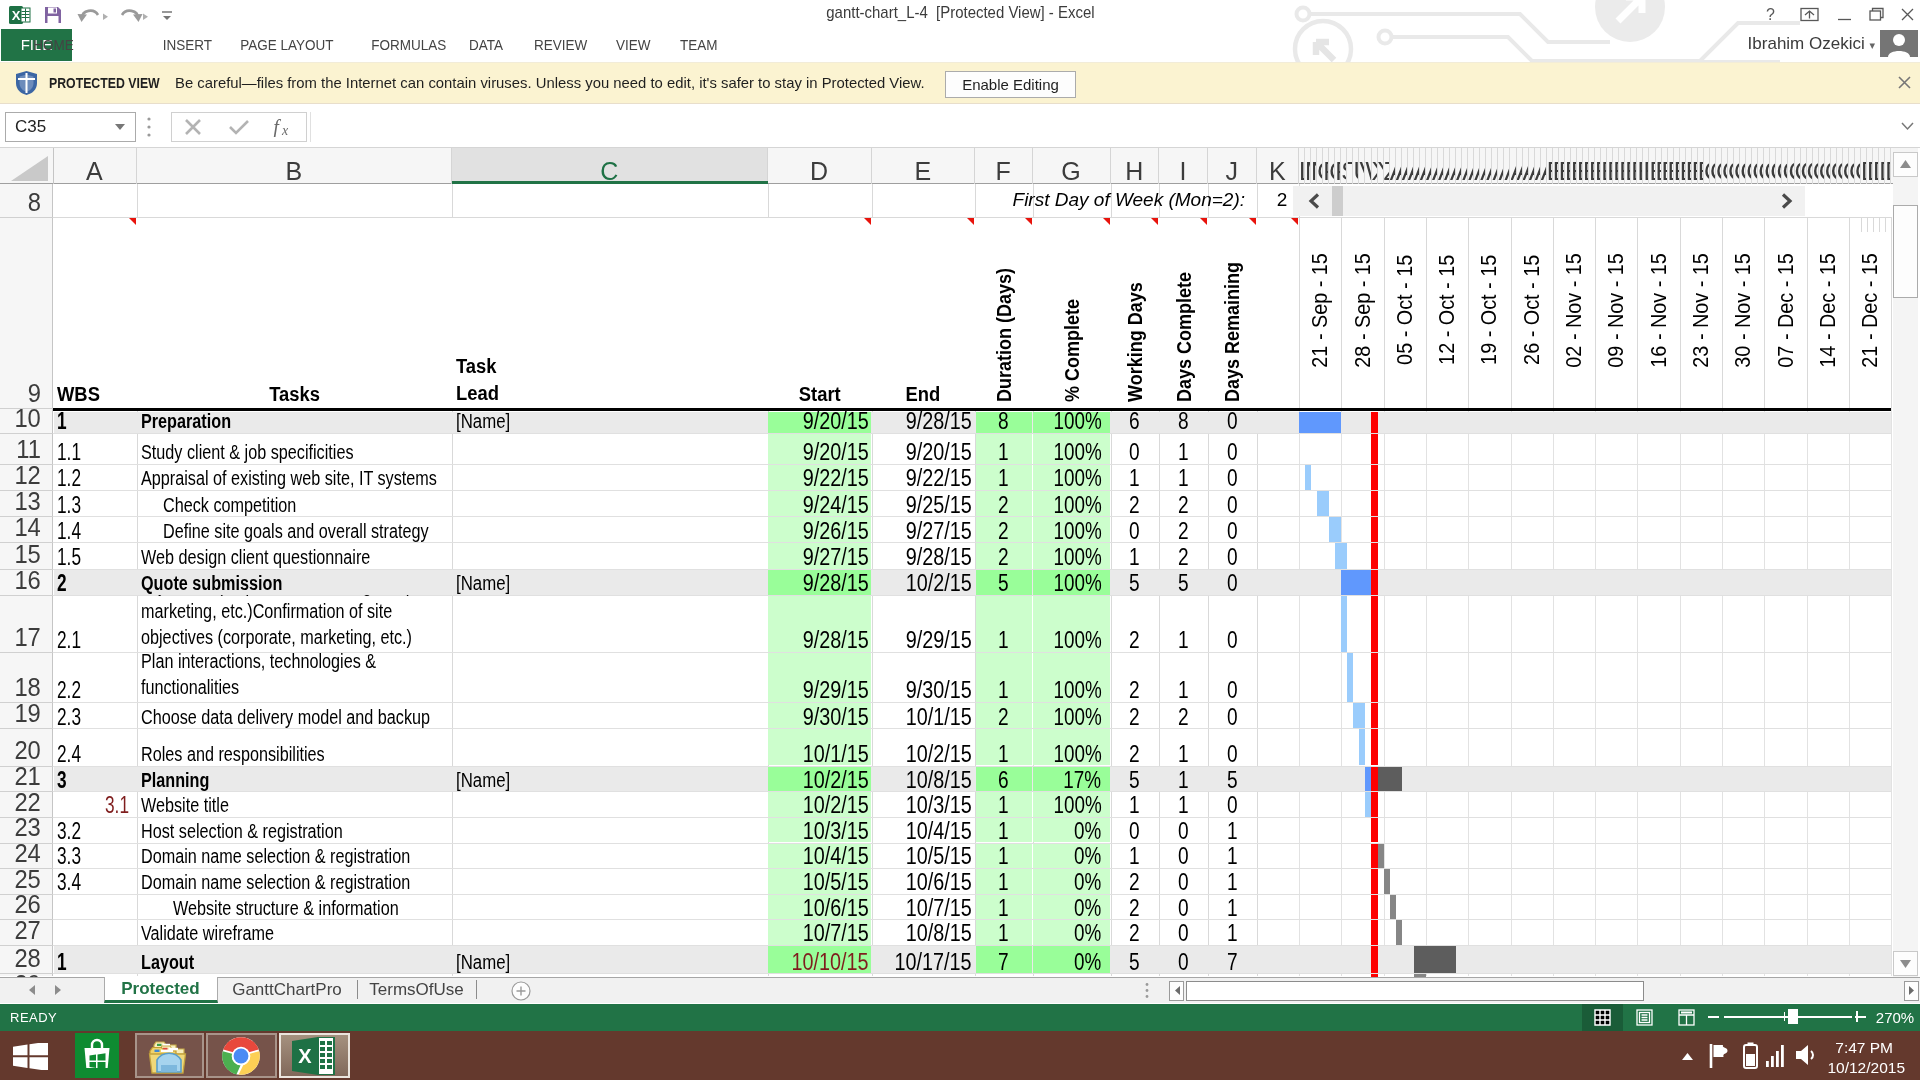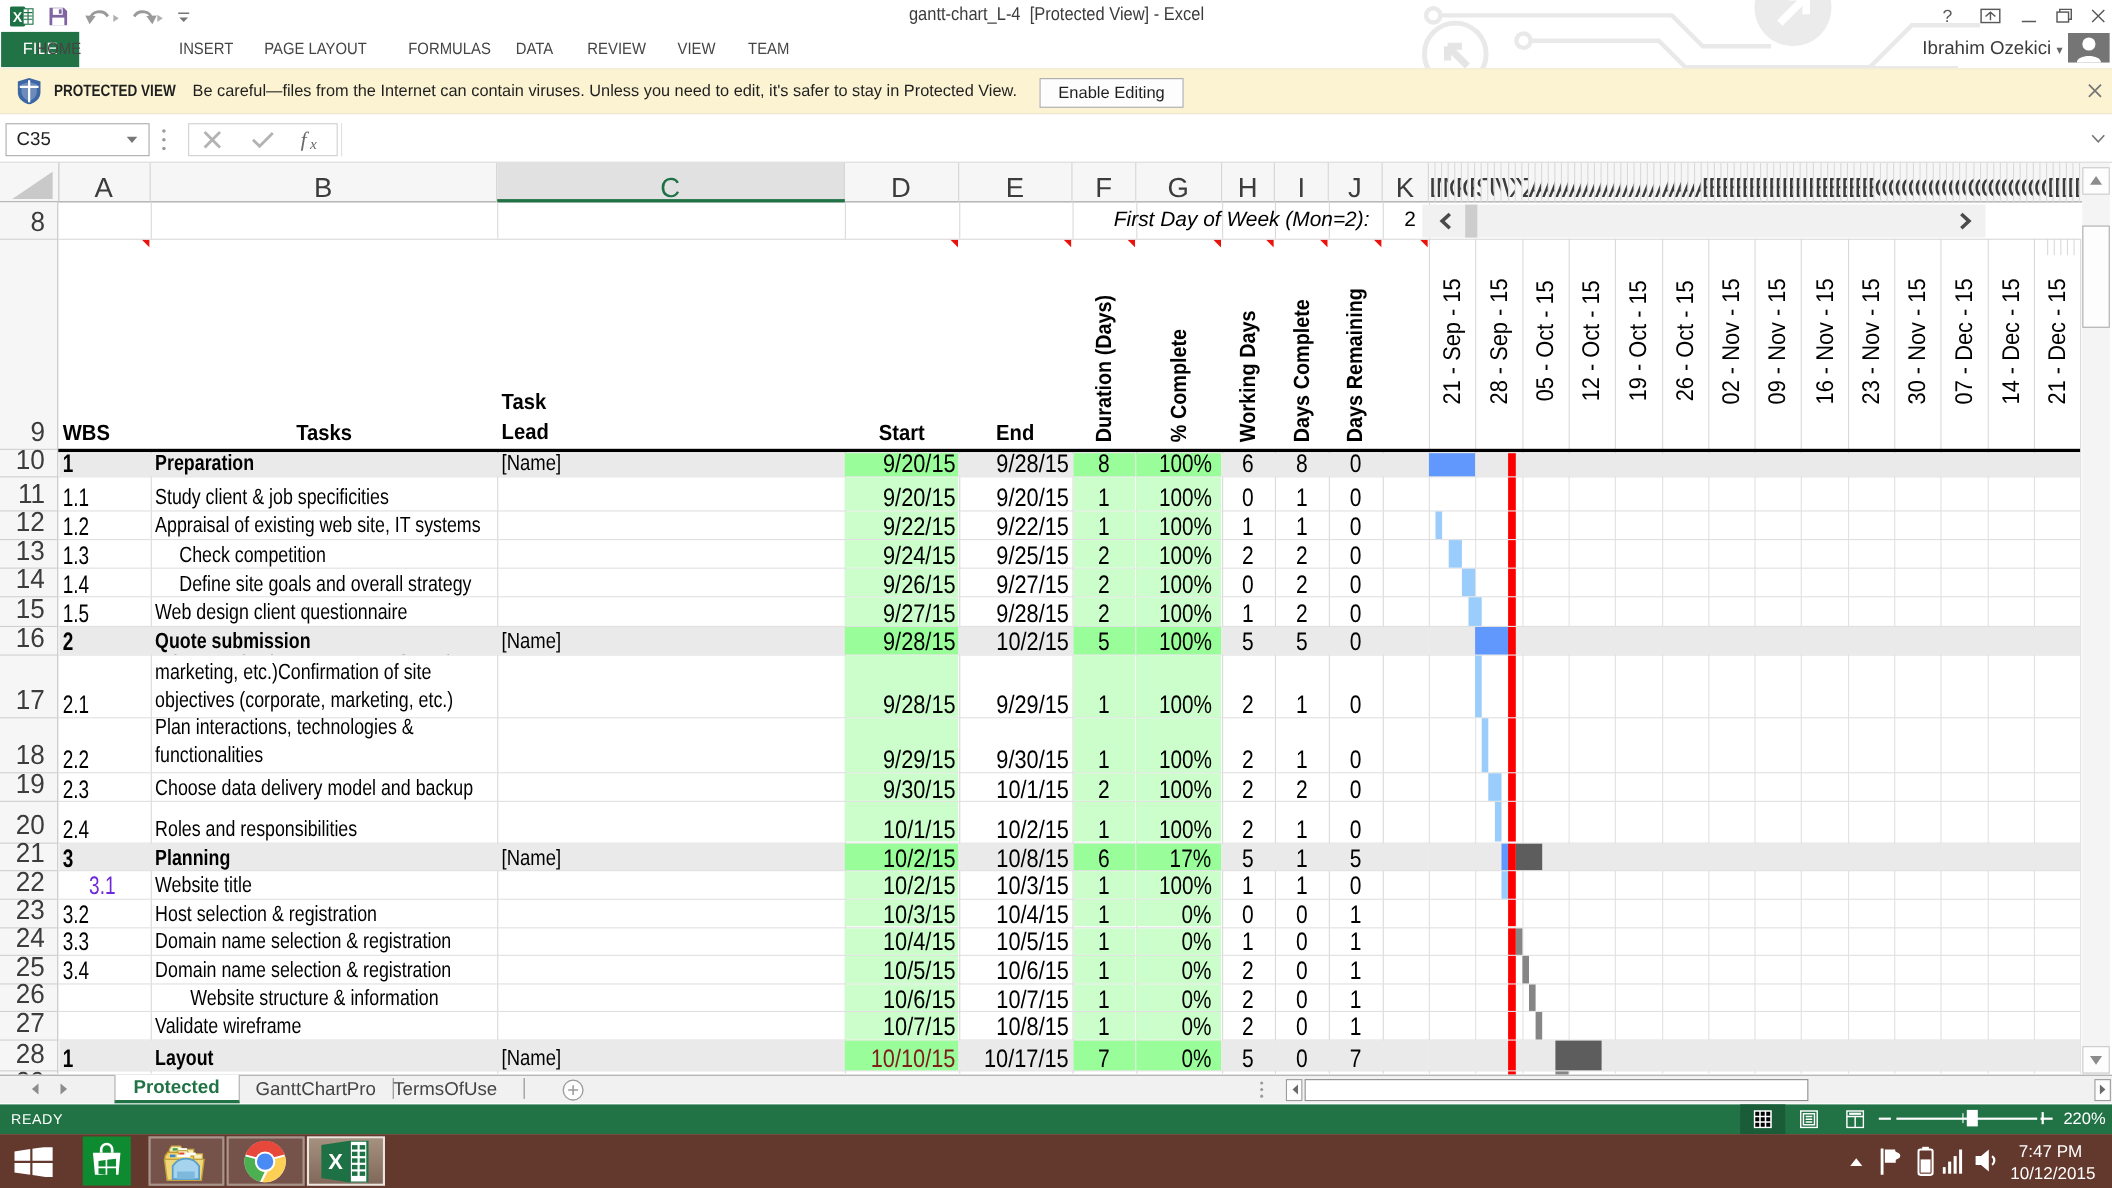--- a/index.html
+++ b/index.html
@@ -635,21 +635,21 @@
 <div style="position:absolute;left:1032.5px;top:766.6px;width:69.0px;height:26px;text-align:right;font-size:23px;font-weight:normal;color:#000;line-height:26px"><span style="transform:scaleX(0.82);transform-origin:100% 50%;white-space:nowrap;display:inline-block">17%</span></div>
 <div style="position:absolute;left:1110.5px;top:766.6px;width:48.5px;height:26px;text-align:center;font-size:23px;font-weight:normal;color:#000;line-height:26px"><span style="transform:scaleX(0.83);transform-origin:50% 50%;white-space:nowrap;display:inline-block">5</span></div>
 <div style="position:absolute;left:1159px;top:766.6px;width:49px;height:26px;text-align:center;font-size:23px;font-weight:normal;color:#000;line-height:26px"><span style="transform:scaleX(0.83);transform-origin:50% 50%;white-space:nowrap;display:inline-block">1</span></div>
 <div style="position:absolute;left:1208px;top:766.6px;width:48.5px;height:26px;text-align:center;font-size:23px;font-weight:normal;color:#000;line-height:26px"><span style="transform:scaleX(0.83);transform-origin:50% 50%;white-space:nowrap;display:inline-block">5</span></div>
 <div style="position:absolute;left:1365.47px;top:766.5px;width:6.04px;height:24.8px;background:#6098fd"></div>
 <div style="position:absolute;left:1377.56px;top:766.5px;width:24.17px;height:24.8px;background:#5d5d5d"></div>
 <div style="position:absolute;left:1370.82px;top:766.5px;width:7.44px;height:24.8px;background:#fd0000"></div>
 <div style="position:absolute;left:768.0px;top:792.3px;width:103.0px;height:24.6px;background:#ccfecc"></div>
 <div style="position:absolute;left:975.5px;top:792.3px;width:56.5px;height:24.6px;background:#ccfecc"></div>
 <div style="position:absolute;left:1033.0px;top:792.3px;width:77.0px;height:24.6px;background:#ccfecc"></div>
-<div style="position:absolute;left:57px;top:792.2px;width:79.5px;height:26px;text-align:center;font-size:23px;font-weight:normal;color:#6d28d9;line-height:26px"><span style="transform:scaleX(0.75);transform-origin:0 50%;white-space:nowrap;display:inline-block">3.1</span></div>
+<div style="position:absolute;left:57px;top:792.2px;width:79.5px;height:26px;text-align:right;font-size:23px;font-weight:normal;color:#7f1d1d;line-height:26px"><span style="transform:scaleX(0.75);transform-origin:0 50%;white-space:nowrap;display:inline-block">3.1</span></div>
 <div style="position:absolute;left:141.0px;top:792.2px;width:311.0px;height:26px;text-align:left;font-size:20px;font-weight:normal;color:#000;line-height:26px"><span style="transform:scaleX(0.81);transform-origin:0 50%;white-space:nowrap;display:inline-block">Website title</span></div>
 <div style="position:absolute;left:767.5px;top:792.2px;width:101.0px;height:26px;text-align:right;font-size:23px;font-weight:normal;color:#000;line-height:26px"><span style="transform:scaleX(0.86);transform-origin:100% 50%;white-space:nowrap;display:inline-block">10/2/15</span></div>
 <div style="position:absolute;left:871.5px;top:792.2px;width:100.5px;height:26px;text-align:right;font-size:23px;font-weight:normal;color:#000;line-height:26px"><span style="transform:scaleX(0.86);transform-origin:100% 50%;white-space:nowrap;display:inline-block">10/3/15</span></div>
 <div style="position:absolute;left:975px;top:792.2px;width:57.5px;height:26px;text-align:center;font-size:23px;font-weight:normal;color:#000;line-height:26px"><span style="transform:scaleX(0.83);transform-origin:50% 50%;white-space:nowrap;display:inline-block">1</span></div>
 <div style="position:absolute;left:1032.5px;top:792.2px;width:69.0px;height:26px;text-align:right;font-size:23px;font-weight:normal;color:#000;line-height:26px"><span style="transform:scaleX(0.82);transform-origin:100% 50%;white-space:nowrap;display:inline-block">100%</span></div>
 <div style="position:absolute;left:1110.5px;top:792.2px;width:48.5px;height:26px;text-align:center;font-size:23px;font-weight:normal;color:#000;line-height:26px"><span style="transform:scaleX(0.83);transform-origin:50% 50%;white-space:nowrap;display:inline-block">1</span></div>
 <div style="position:absolute;left:1159px;top:792.2px;width:49px;height:26px;text-align:center;font-size:23px;font-weight:normal;color:#000;line-height:26px"><span style="transform:scaleX(0.83);transform-origin:50% 50%;white-space:nowrap;display:inline-block">1</span></div>
 <div style="position:absolute;left:1208px;top:792.2px;width:48.5px;height:26px;text-align:center;font-size:23px;font-weight:normal;color:#000;line-height:26px"><span style="transform:scaleX(0.83);transform-origin:50% 50%;white-space:nowrap;display:inline-block">0</span></div>
 <div style="position:absolute;left:1365.47px;top:792.3px;width:6.04px;height:24.6px;background:#9accfc"></div>
 <div style="position:absolute;left:1370.82px;top:792.3px;width:7.44px;height:24.6px;background:#fd0000"></div>
@@ -752,21 +752,21 @@
 <div style="position:absolute;left:0;top:977.3px;width:1920px;height:26.200000000000045px;background:#f1f1f1;border-top:1px solid #a6a6a6"></div>
 <svg class="ab" style="left:26px;top:984px" width="12" height="12" viewBox="0 0 12 12">
     <path d="M9 1 L3 6 L9 11 Z" fill="#8c8c8c"></path>
   </svg>
 <svg class="ab" style="left:52px;top:984px" width="12" height="12" viewBox="0 0 12 12">
     <path d="M3 1 L9 6 L3 11 Z" fill="#8c8c8c"></path>
   </svg>
 <div style="position:absolute;left:103.5px;top:977.3px;width:114px;height:26.200000000000045px;background:#fff;border-left:1px solid #ababab;border-right:1px solid #ababab;border-bottom:3px solid #217346;text-align:center;font-size:17px;font-weight:bold;color:#217346;line-height:23px">Protected</div>
 <div style="position:absolute;left:217.5px;top:977.3px;width:139px;height:26.200000000000045px;text-align:center;font-size:17px;color:#444;line-height:25px">GanttChartPro</div>
 <div style="position:absolute;left:356.5px;top:977.3px;width:1px;height:19px;margin-top:3px;background:#8c8c8c"></div>
-<div style="position:absolute;left:357.5px;top:977.3px;width:118px;height:26.200000000000045px;text-align:left;font-size:17px;color:#444;line-height:25px">TermsOfUse</div>
+<div style="position:absolute;left:357.5px;top:977.3px;width:118px;height:26.200000000000045px;text-align:center;font-size:17px;color:#444;line-height:25px">TermsOfUse</div>
 <div style="position:absolute;left:475.5px;top:977.3px;width:1px;height:19px;margin-top:3px;background:#8c8c8c"></div>
 <svg class="ab" style="left:511px;top:981px" width="20" height="20" viewBox="0 0 20 20">
     <circle cx="10" cy="10" r="9" fill="#fdfdfd" stroke="#9a9a9a" stroke-width="1.2"></circle>
     <path d="M10 5.5 V14.5 M5.5 10 H14.5" stroke="#9a9a9a" stroke-width="1.4"></path>
   </svg>
 <svg class="ab" style="left:1145px;top:982px" width="4" height="17" viewBox="0 0 4 17">
     <g fill="#9a9a9a">
       <circle cx="2" cy="2.5" r="1.4"></circle>
       <circle cx="2" cy="8.5" r="1.4"></circle>
       <circle cx="2" cy="14.5" r="1.4"></circle>
@@ -802,21 +802,21 @@
       <path d="M1 6 H16 M8.5 6 V16"></path>
     </g>
     <rect x="3" y="2.5" width="11" height="2" fill="#fff"></rect>
   </svg>
 <div style="position:absolute;left:1708px;top:1015.5px;width:11px;height:2.5px;background:#fff"></div>
 <div style="position:absolute;left:1724px;top:1016px;width:128px;height:1.5px;background:#fff"></div>
 <div style="position:absolute;left:1783.5px;top:1012px;width:1.5px;height:9px;background:#fff"></div>
 <div style="position:absolute;left:1788px;top:1009px;width:10px;height:15px;background:#fff"></div>
 <div style="position:absolute;left:1855px;top:1015.5px;width:11px;height:2.5px;background:#fff"></div>
 <div style="position:absolute;left:1855.7px;top:1011.2px;width:2.5px;height:11px;background:#fff"></div>
-<div style="position:absolute;left:1875px;top:1003.5px;width:40px;height:27.5px;line-height:27.5px;font-size:15px;color:#fff;text-align:center">220%</div>
+<div style="position:absolute;left:1875px;top:1003.5px;width:40px;height:27.5px;line-height:27.5px;font-size:15px;color:#fff;text-align:center">270%</div>
 <div style="position:absolute;left:0;top:1031px;width:1920px;height:49px;background:#64392d"></div>
 <svg class="ab" style="left:13px;top:1043px" width="35" height="27" viewBox="0 0 35 27">
 <path d="M0 3.8 L14.5 1.6 V12.3 H0 Z" fill="#fff"></path>
 <path d="M16.5 1.3 L35 -1.5 V12.3 H16.5 Z" fill="#fff"></path>
 <path d="M0 14.3 H14.5 V25 L0 22.8 Z" fill="#fff"></path>
 <path d="M16.5 14.3 H35 V28 L16.5 25.2 Z" fill="#fff"></path>
   </svg>
 <svg class="ab" style="left:75px;top:1033px" width="44" height="45" viewBox="0 0 44 45">
 <rect width="44" height="45" fill="#0e8b31"></rect>
 <path d="M17 15 v-3 a5 5 0 0 1 10 0 v3" stroke="#fff" stroke-width="2.4" fill="none"></path>

